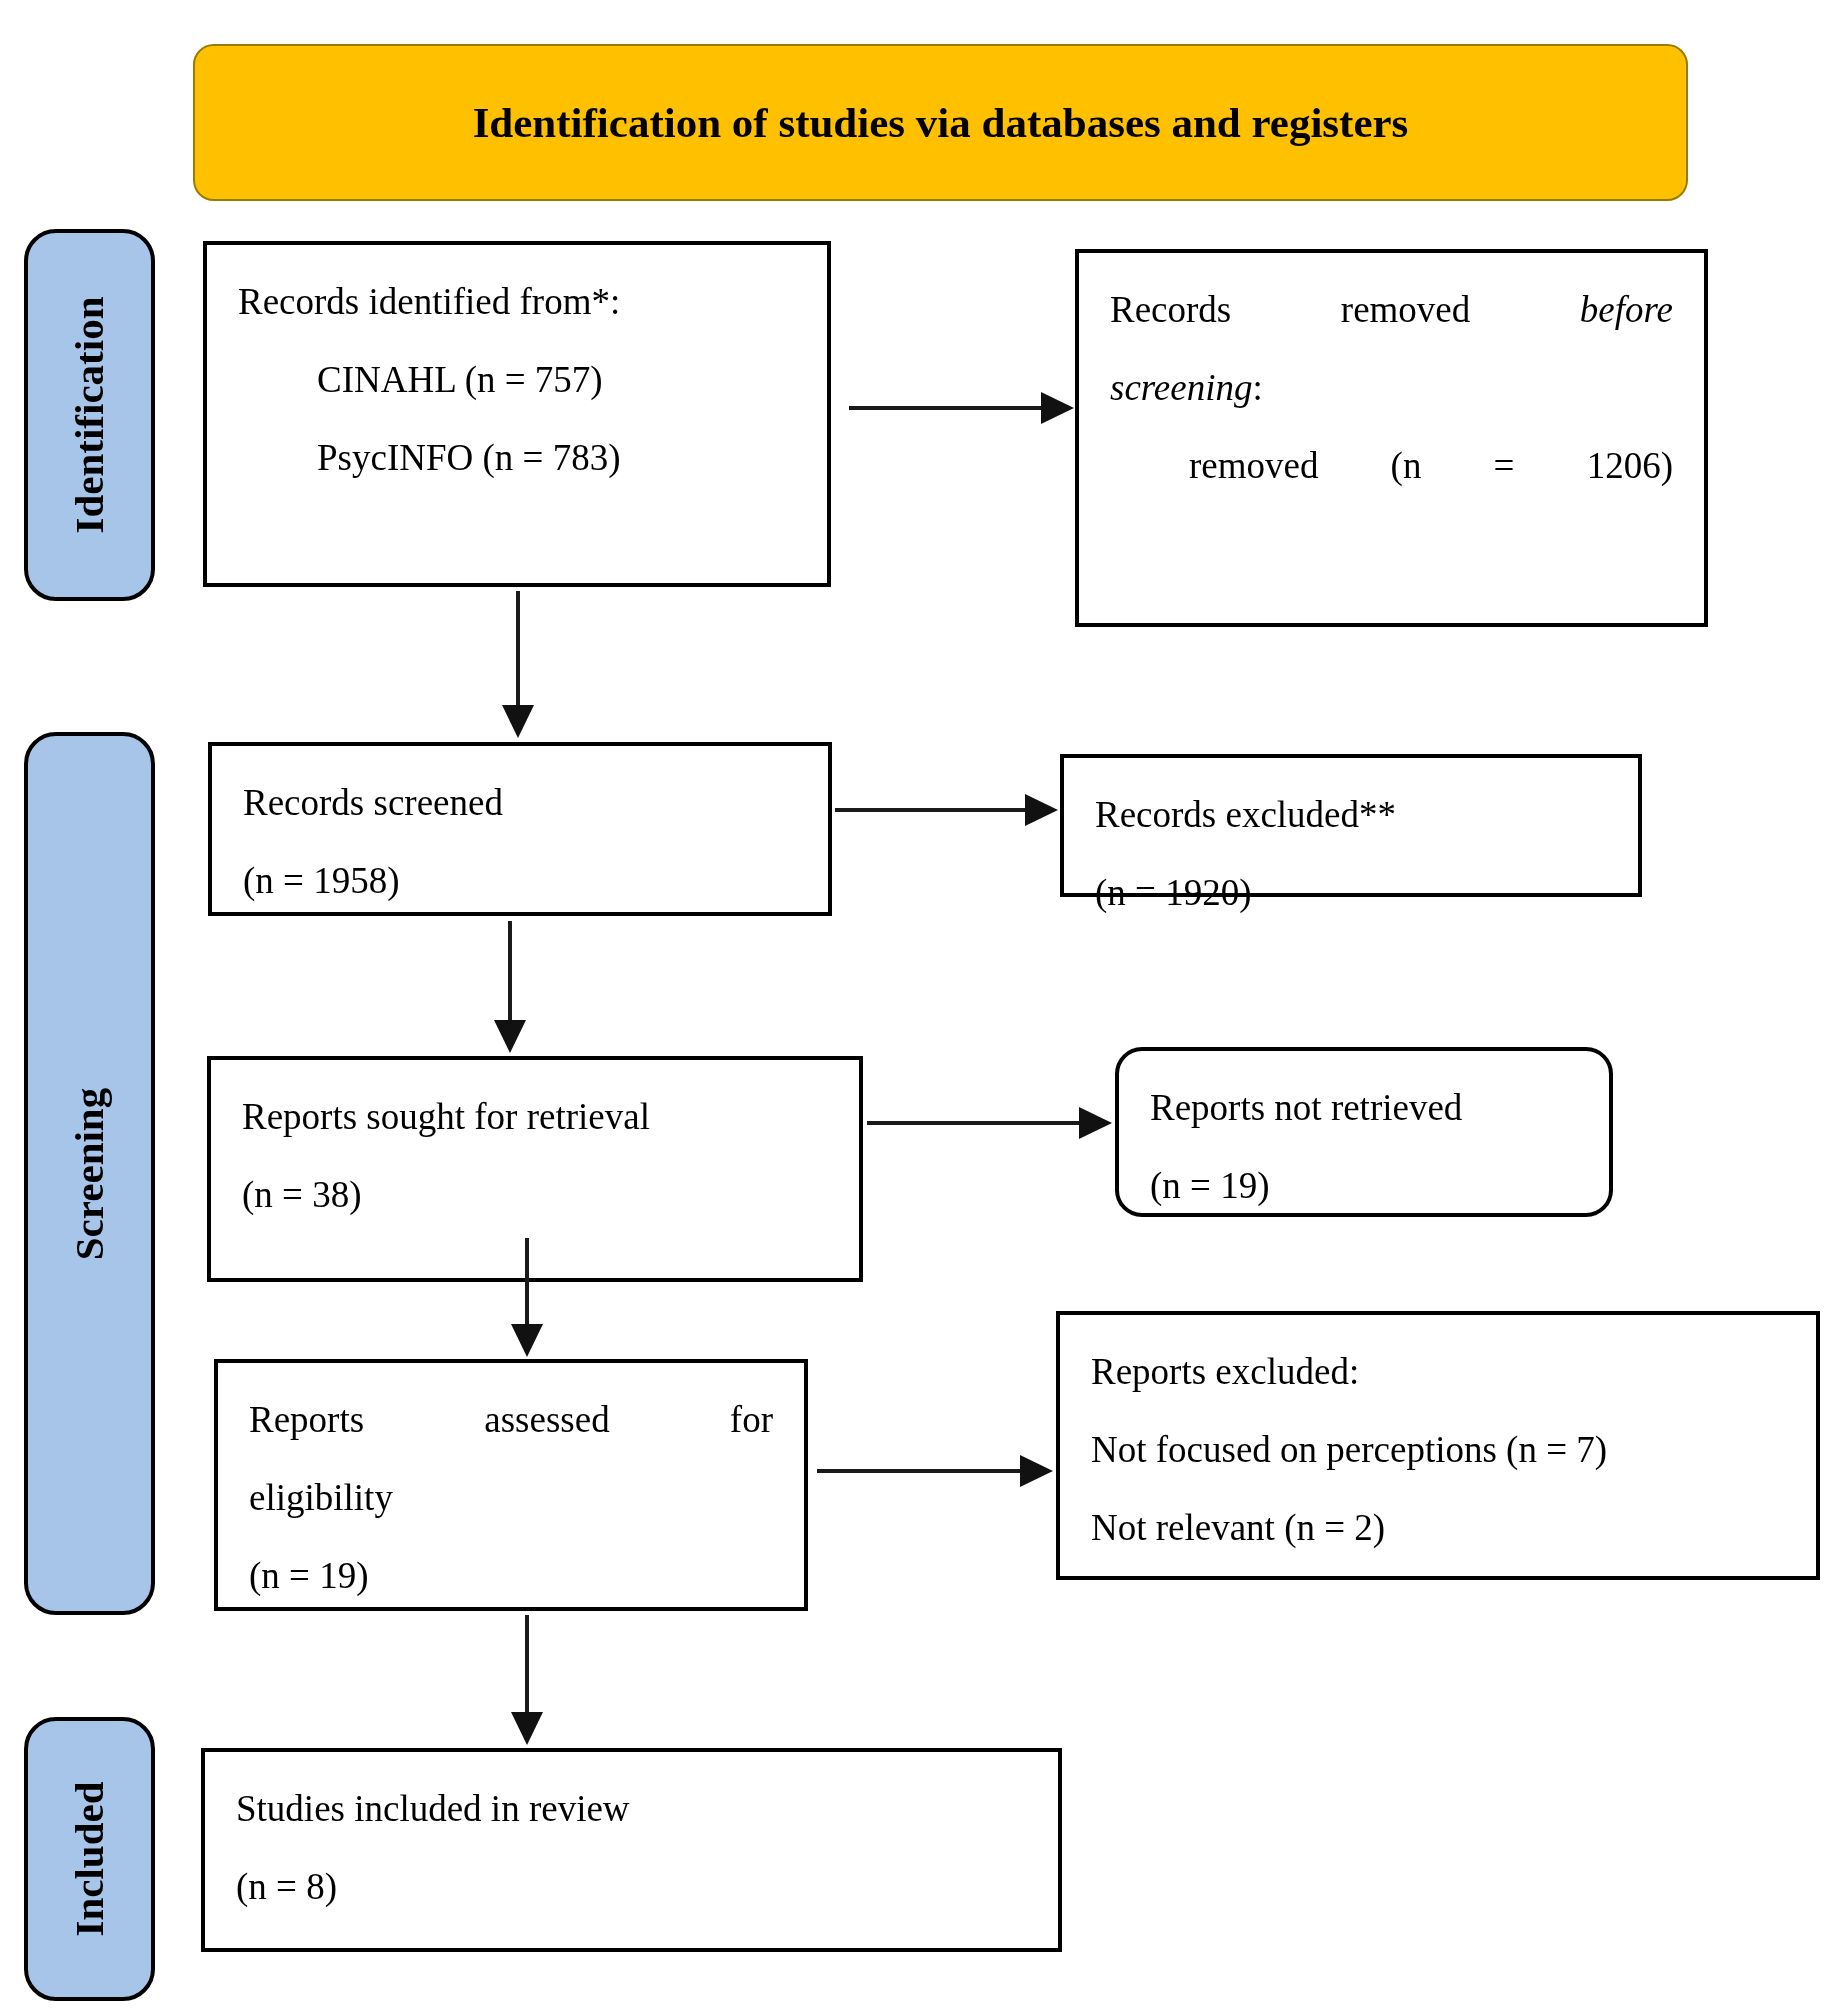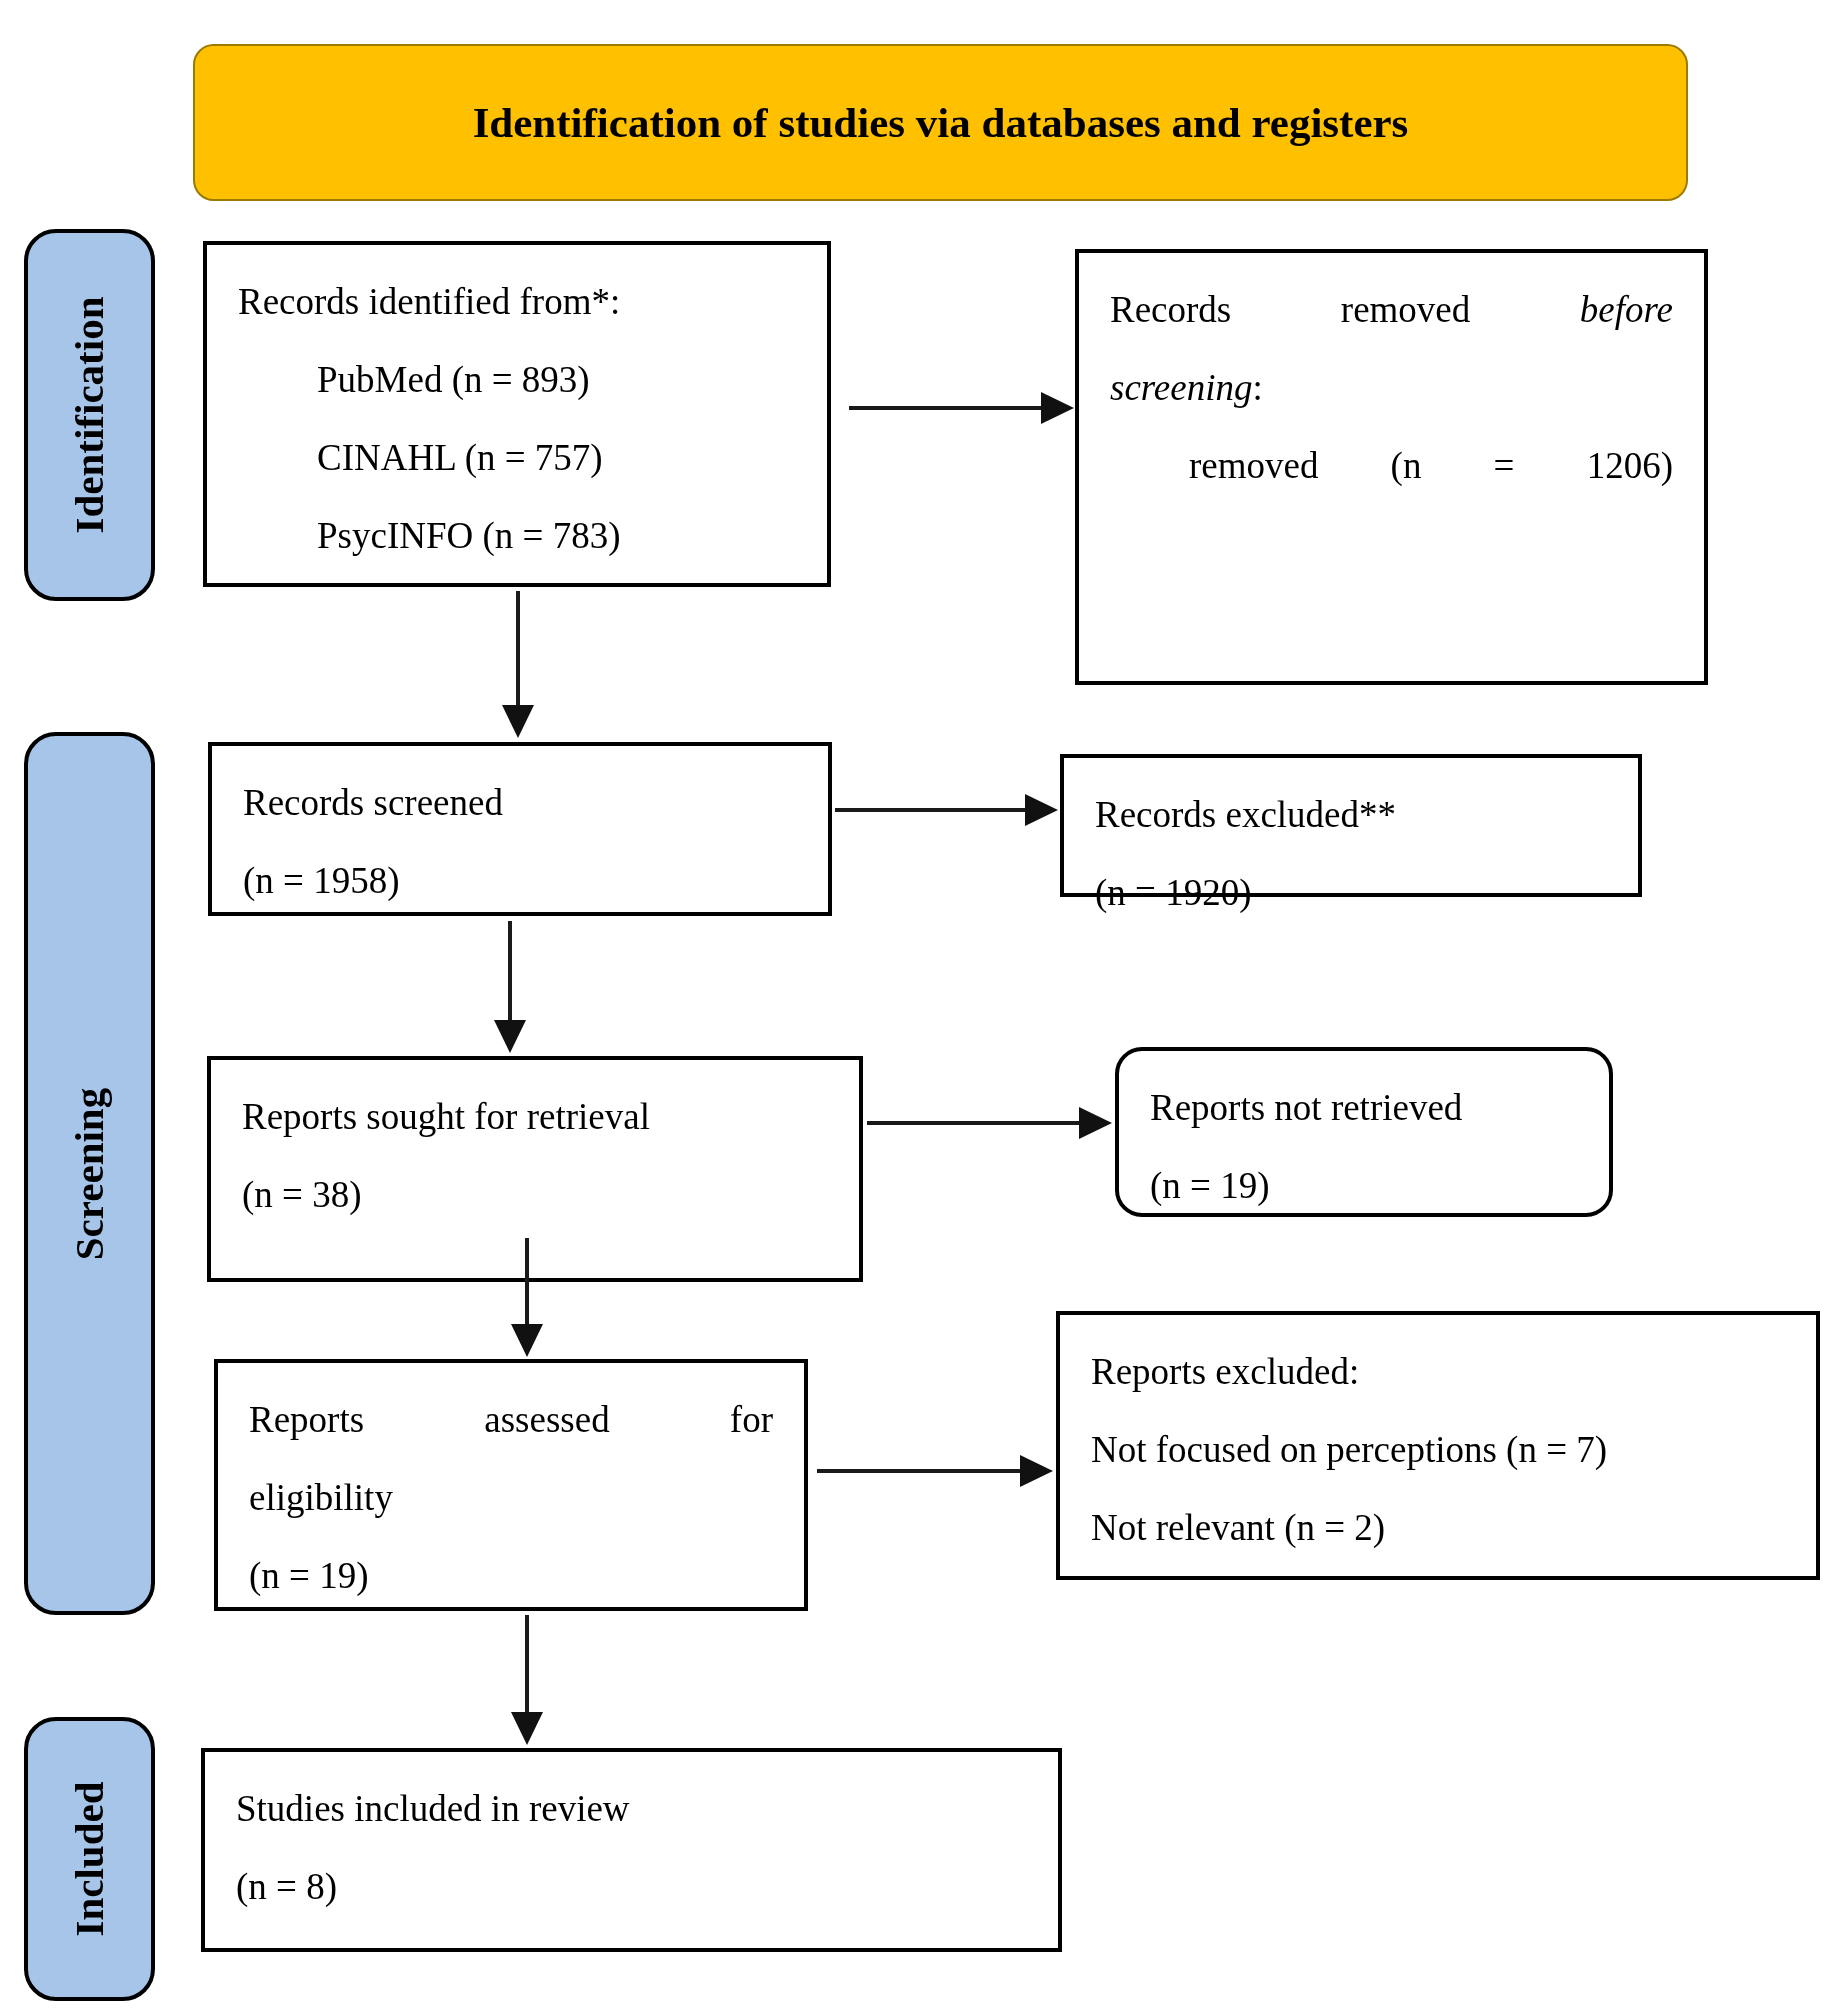--- a/index.html
+++ b/index.html
@@ -45,26 +45,25 @@
   </div>
   <div class="stage" style="top:732px;height:883px;">
     <span class="rot">Screening</span>
   </div>
   <div class="stage" style="top:1717px;height:284px;">
     <span class="rot">Included</span>
   </div>
 
   <div class="box" style="left:203px;top:241px;width:628px;height:346px;">
     <div class="ln">Records identified from*:</div>
-    <div class="ln indent">PubMed (n = 893)</div>
     <div class="ln indent">CINAHL (n = 757)</div>
     <div class="ln indent">PsycINFO (n = 783)</div>
   </div>
 
-  <div class="box" style="left:1075px;top:249px;width:633px;height:436px;">
+  <div class="box" style="left:1075px;top:249px;width:633px;height:378px;">
     <div class="ln just"><span>Records removed</span> <em>before</em></div>
     <div class="ln"><em>screening</em><span>:</span></div>
     <div class="ln just indent">removed (n&nbsp;=&nbsp;1206)</div>
   </div>
 
   <div class="box" style="left:208px;top:742px;width:624px;height:174px;">
     <div class="ln">Records screened</div>
     <div class="ln">(n = 1958)</div>
   </div>
 

